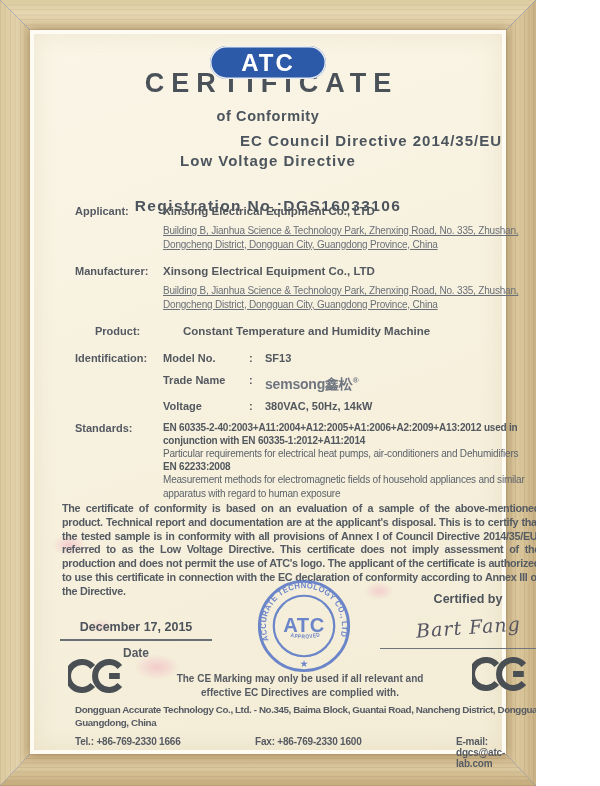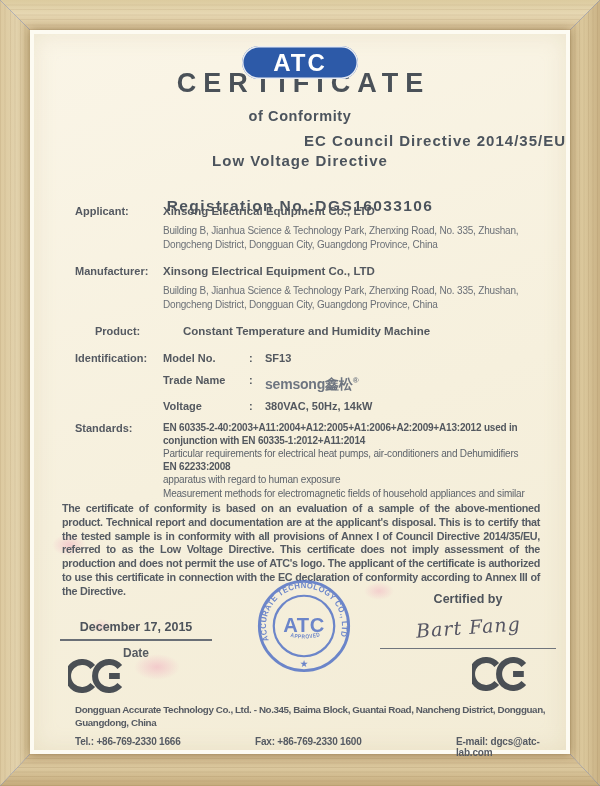--- a/index.html
+++ b/index.html
@@ -1,17 +1,17 @@
 <!DOCTYPE html>
 <html><head>
 <meta charset="utf-8">
 <style>
   html,body{margin:0;padding:0;}
   body{width:600px;height:786px;overflow:hidden;font-family:"Liberation Sans",sans-serif;}
-  .scene{position:relative;width:600px;height:786px;background:#1d4ed8;overflow:hidden;}
+  .scene{position:relative;width:536px;height:786px;background:#1d4ed8;overflow:hidden;}
 
   
   .frame{position:absolute;}
   .f-top{top:0;left:0;width:100%;height:30px;
     background:repeating-linear-gradient(0deg,rgba(134,100,58,.10) 0 1px,rgba(255,255,255,0) 1px 4px,rgba(134,100,58,.05) 4px 6px,rgba(255,255,255,0) 6px 10px),
       linear-gradient(0deg,#d6c096,#e6d7b2 55%,#dccb9f);
     clip-path:polygon(0 0,100% 0,calc(100% - 30px) 100%,30px 100%);}
   .f-bottom{bottom:0;left:0;width:100%;height:32px;
     background:repeating-linear-gradient(0deg,rgba(120,88,48,.12) 0 1px,rgba(255,255,255,0) 1px 4px,rgba(120,88,48,.06) 4px 6px,rgba(255,255,255,0) 6px 9px),
       linear-gradient(180deg,#cdb488,#dbc89e 45%,#c4aa7b);
@@ -46,21 +46,21 @@
   .directive{font-size:15px;font-weight:bold;letter-spacing:1px;line-height:20px;}
   .directive.first{margin-top:5px;text-align:right;}
   .registration{margin-top:24px;font-size:15.5px;font-weight:bold;letter-spacing:1.4px;line-height:21px;}
 
   
   .info{position:absolute;top:170px;left:41px;right:12px;color:#53585f;}
   .row{display:flex;align-items:flex-start;}
   .lbl{flex:none;width:88px;font-size:11px;font-weight:bold;line-height:15px;color:#545961;}
   .val{flex:1;min-width:0;}
   .company{font-size:11.5px;font-weight:bold;line-height:15px;white-space:nowrap;}
-  .addr{font-size:10px;line-height:13.5px;color:#6b7077;letter-spacing:-.2px;white-space:nowrap;}
+  .addr{font-size:10px;line-height:13.5px;color:#6b7077;letter-spacing:-.2px;white-space:nowrap;text-decoration:underline;}
   .addr.first{margin-top:5px;}
   .block{margin-bottom:13px;}
   .product-row{margin-bottom:12px;padding-left:20px;}
   .product-val{font-size:11.5px;font-weight:bold;line-height:15px;white-space:nowrap;}
   .subrow{display:flex;margin-bottom:7px;}
   .sub-name{flex:none;width:86px;font-size:11px;font-weight:bold;line-height:15px;}
   .sub-colon{flex:none;width:16px;font-size:11px;font-weight:bold;line-height:15px;}
   .sub-val{font-size:11px;font-weight:bold;line-height:15px;white-space:nowrap;}
   .brand{font-size:14px;font-weight:bold;color:#6e7580;letter-spacing:-.2px;line-height:15px;}
   .brand sup{font-size:8px;}
@@ -175,22 +175,22 @@
         </div>
       </div>
 
       <div class="row">
         <div class="lbl">Standards:</div>
         <div class="val">
           <div class="std-line b">EN 60335-2-40:2003+A11:2004+A12:2005+A1:2006+A2:2009+A13:2012 used in</div>
           <div class="std-line b">conjunction with EN 60335-1:2012+A11:2014</div>
           <div class="std-line">Particular requirements for electrical heat pumps, air-conditioners and Dehumidifiers</div>
           <div class="std-line b">EN 62233:2008</div>
+          <div class="std-line">Measurement methods for electromagnetic fields of household appliances and similar</div>
           <div class="std-line">apparatus with regard to human exposure</div>
-          <div class="std-line">Measurement methods for electromagnetic fields of household appliances and similar</div>
         </div>
       </div>
     </div>
 
     <p class="declaration">The certificate of conformity is based on an evaluation of a sample of the above-mentioned product. Technical report and documentation are at the applicant's disposal. This is to certify that the tested sample is in conformity with all provisions of Annex I of Council Directive 2014/35/EU, referred to as the Low Voltage Directive. This certificate does not imply assessment of the production and does not permit the use of ATC's logo. The applicant of the certificate is authorized to use this certificate in connection with the EC declaration of conformity according to Annex III of the Directive.</p>
 
     <svg class="stamp" viewBox="0 0 100 100">
       <defs>
         <path id="ringPath" d="M14.2,66.7 A39.5,39.5 0 1 1 85.8,66.7"></path>
         <path id="appPath" d="M30,59.5 Q50,66.5 70,59.5"></path>
@@ -216,20 +216,21 @@
     </div>
 
     <svg class="ce ce-left" viewBox="0 0 120 84">
       <path d="M53,22.7 A30,30 0 1 0 53,61.3"></path>
       <path d="M111,22.7 A30,30 0 1 0 111,61.3 M88,42 H111"></path>
     </svg>
     <svg class="ce ce-right" viewBox="0 0 120 84">
       <path d="M53,22.7 A30,30 0 1 0 53,61.3"></path>
       <path d="M111,22.7 A30,30 0 1 0 111,61.3 M88,42 H111"></path>
     </svg>
+    <div class="ce-notice">The CE Marking may only be used if all relevant and effective EC Directives are complied with.</div>
 
     <div class="company-line">Dongguan Accurate Technology Co., Ltd. - No.345, Baima Block, Guantai Road, Nancheng District, Dongguan, Guangdong, China</div>
     <div class="footer">
       <span class="tel">Tel.: +86-769-2330 1666</span>
       <span class="fax">Fax: +86-769-2330 1600</span>
       <span class="email">E-mail: dgcs@atc-lab.com</span>
     </div>
   </div>
 </div>
 

